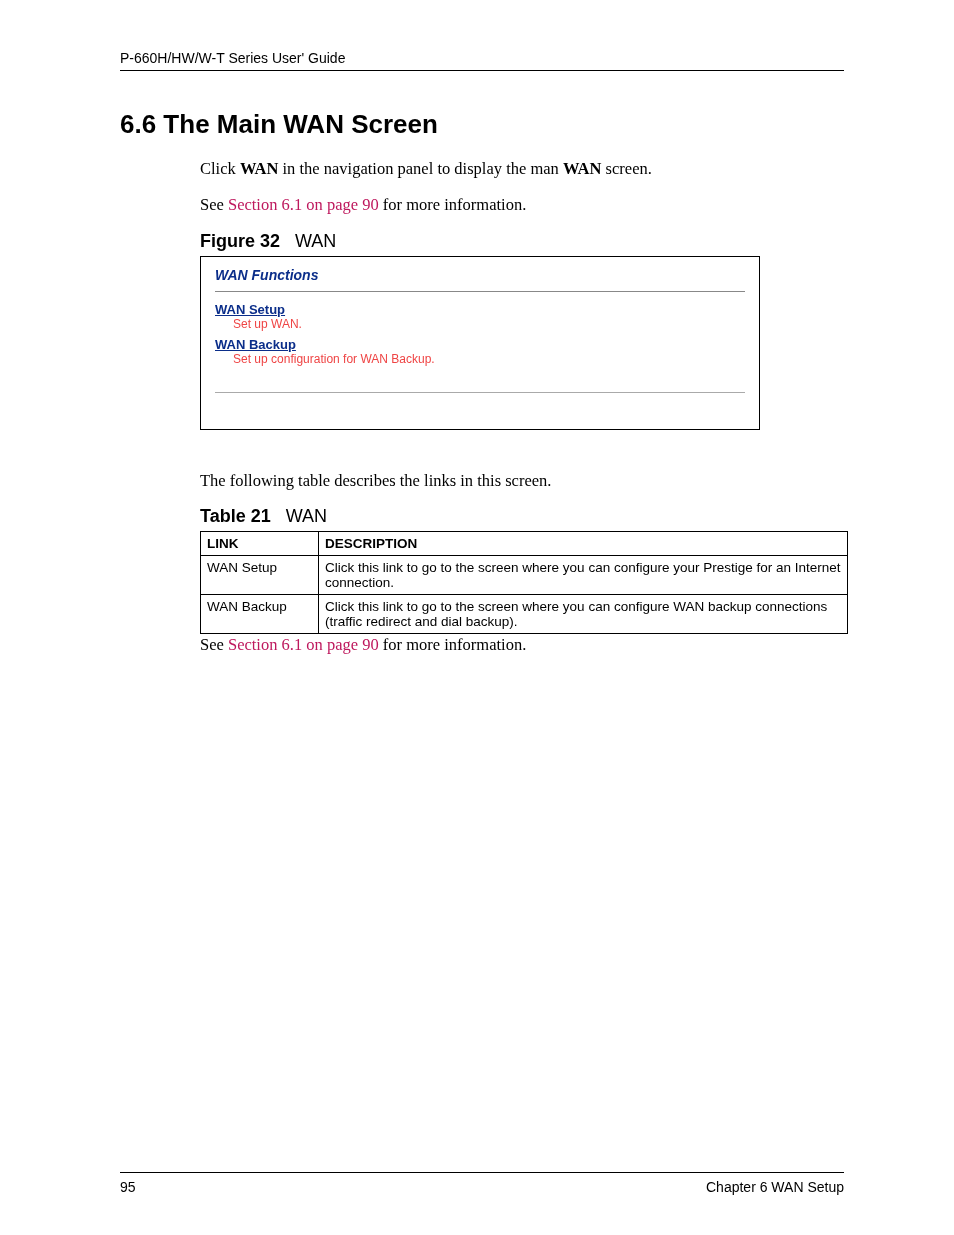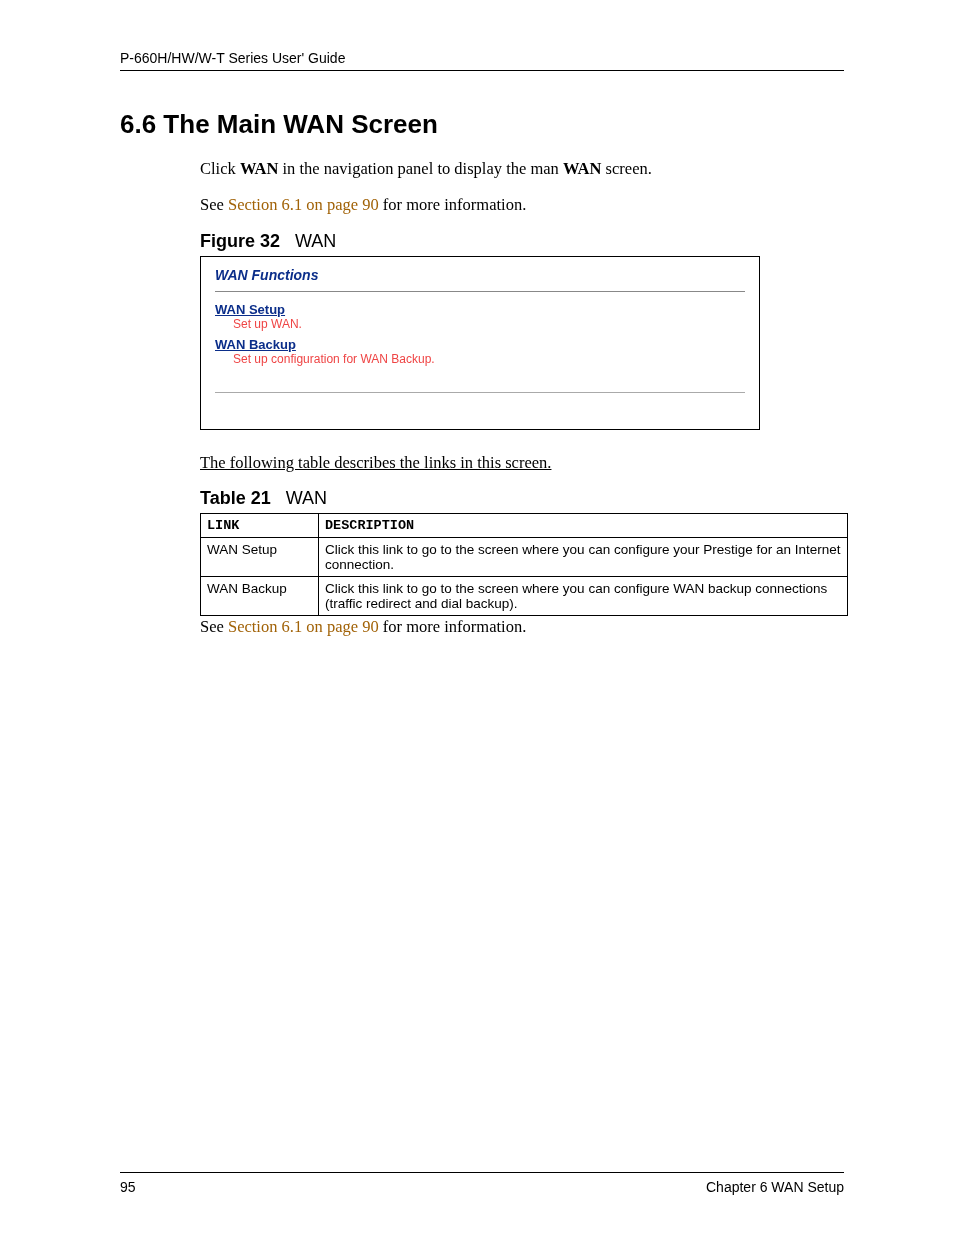--- a/index.html
+++ b/index.html
@@ -31,21 +31,21 @@
   }
   .body-text {
     margin-left: 80px;
     font-size: 16.5px;
     line-height: 1.35;
   }
   .body-text p {
     margin: 0 0 14px 0;
   }
   .link-ref {
-    color: #a16207;
+    color: #be185d;
   }
   .figure-caption, .table-caption {
     font-family: Arial, Helvetica, sans-serif;
     font-size: 18px;
     margin: 10px 0 4px 80px;
   }
   .figure-caption b, .table-caption b {
     font-weight: bold;
   }
   .captioned-figure {
@@ -93,21 +93,20 @@
     font-size: 13.5px;
   }
   table.info-table th, table.info-table td {
     border: 1.5px solid #000;
     padding: 4px 6px;
     text-align: left;
     vertical-align: top;
   }
   table.info-table th {
     font-weight: bold;
-    font-family: Liberation Mono, monospace;
   }
   .col-link { width: 105px; }
   .footer {
     position: absolute;
     bottom: 40px;
     left: 120px;
     right: 110px;
     border-top: 1.5px solid #000;
     padding-top: 6px;
     font-family: Arial, Helvetica, sans-serif;
@@ -140,21 +139,21 @@
 
   <div class="captioned-figure">
     <div class="fig-title">WAN Functions</div>
     <div class="fig-link">WAN Setup</div>
     <div class="fig-sub">Set up WAN.</div>
     <div class="fig-link">WAN Backup</div>
     <div class="fig-sub">Set up configuration for WAN Backup.</div>
     <hr class="fig-hr">
   </div>
 
-  <div class="body-text" style="margin-top:22px;text-decoration:underline;">
+  <div class="body-text" style="margin-top:40px;">
     <p>The following table describes the links in this screen.</p>
   </div>
 
   <div class="table-caption">
     <b>Table 21</b>&nbsp;&nbsp;&nbsp;<span>WAN</span>
   </div>
 
   <table class="info-table">
     <thead>
       <tr>

